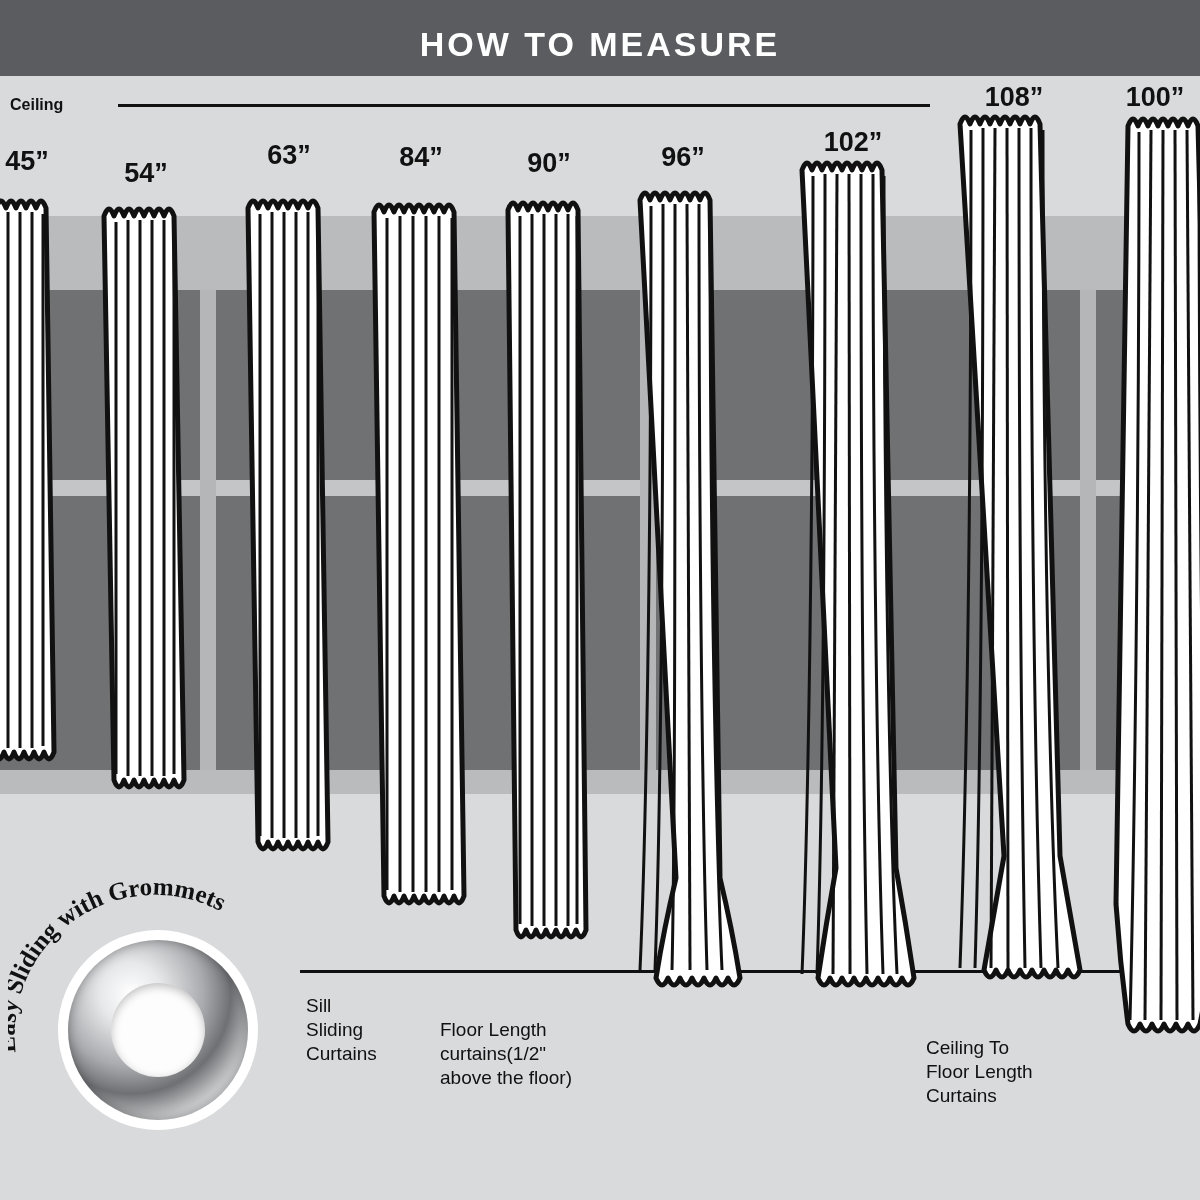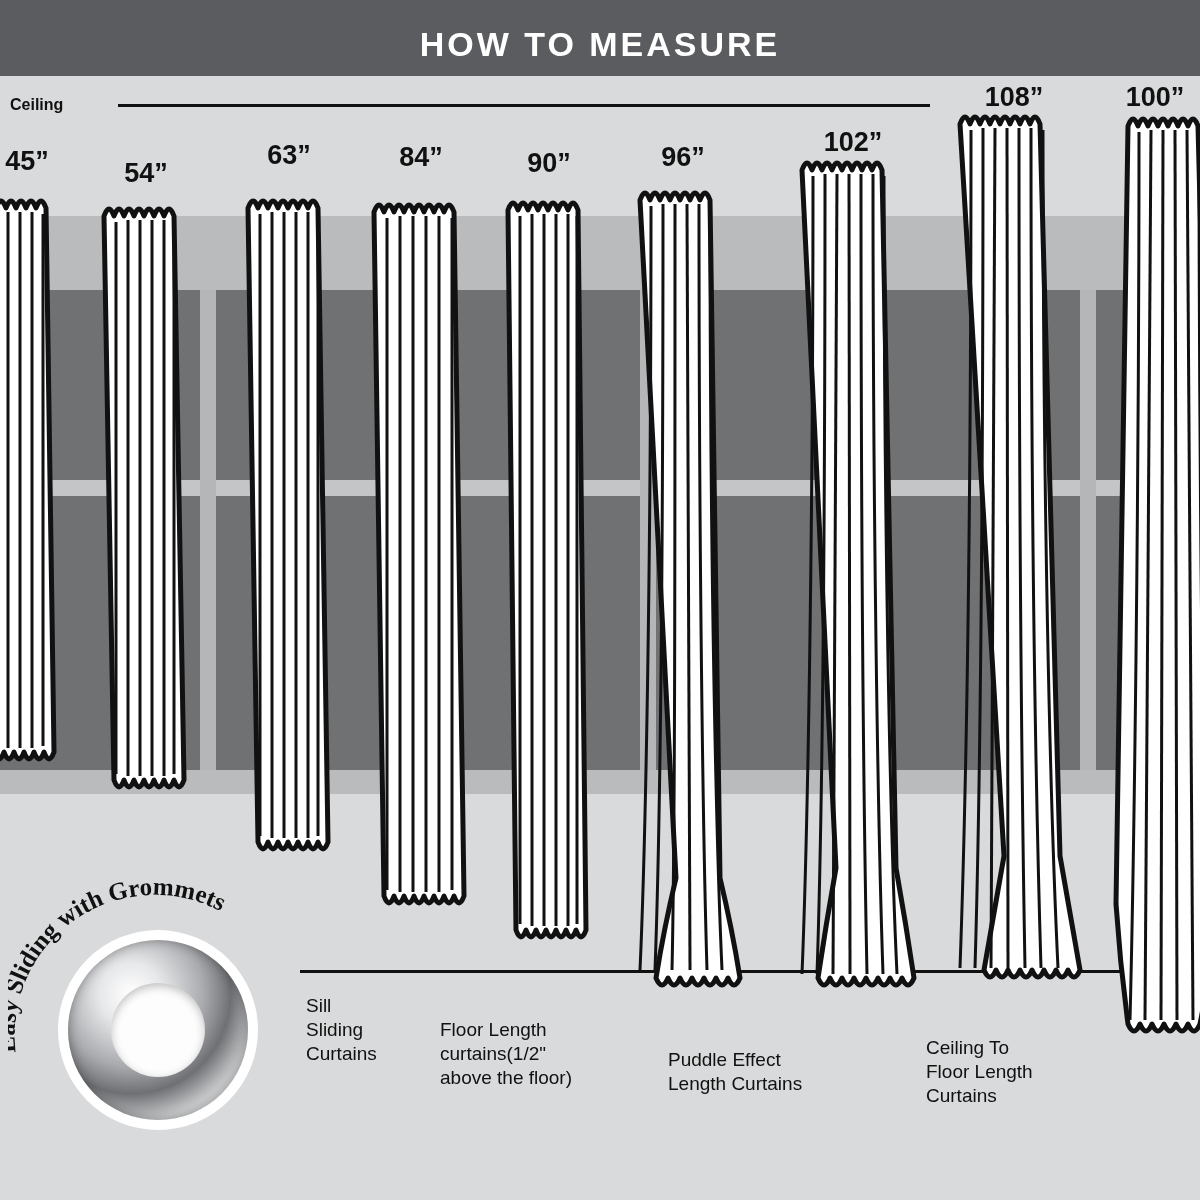--- a/index.html
+++ b/index.html
@@ -378,24 +378,20 @@
     <div>Sliding</div>
     <div>Curtains</div>
   </div>
 
   <div class="caption" style="left:440px; top:1018px; width:200px;">
     <div>Floor Length</div>
     <div>curtains(1/2"</div>
     <div>above the floor)</div>
   </div>
 
-  <div class="caption" style="left:668px; top:1048px; width:200px;">
-    <div>Puddle Effect</div>
-    <div>Length Curtains</div>
-  </div>
 
   <div class="caption" style="left:926px; top:1036px; width:180px;">
     <div>Ceiling To</div>
     <div>Floor Length</div>
     <div>Curtains</div>
   </div>
 
 
 </div>
 

